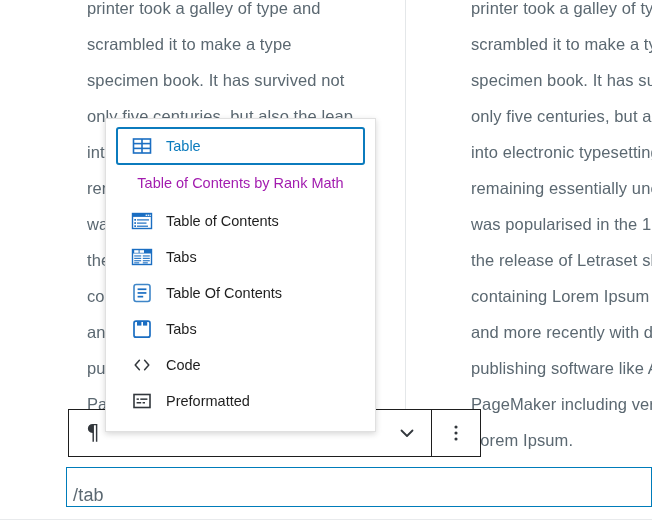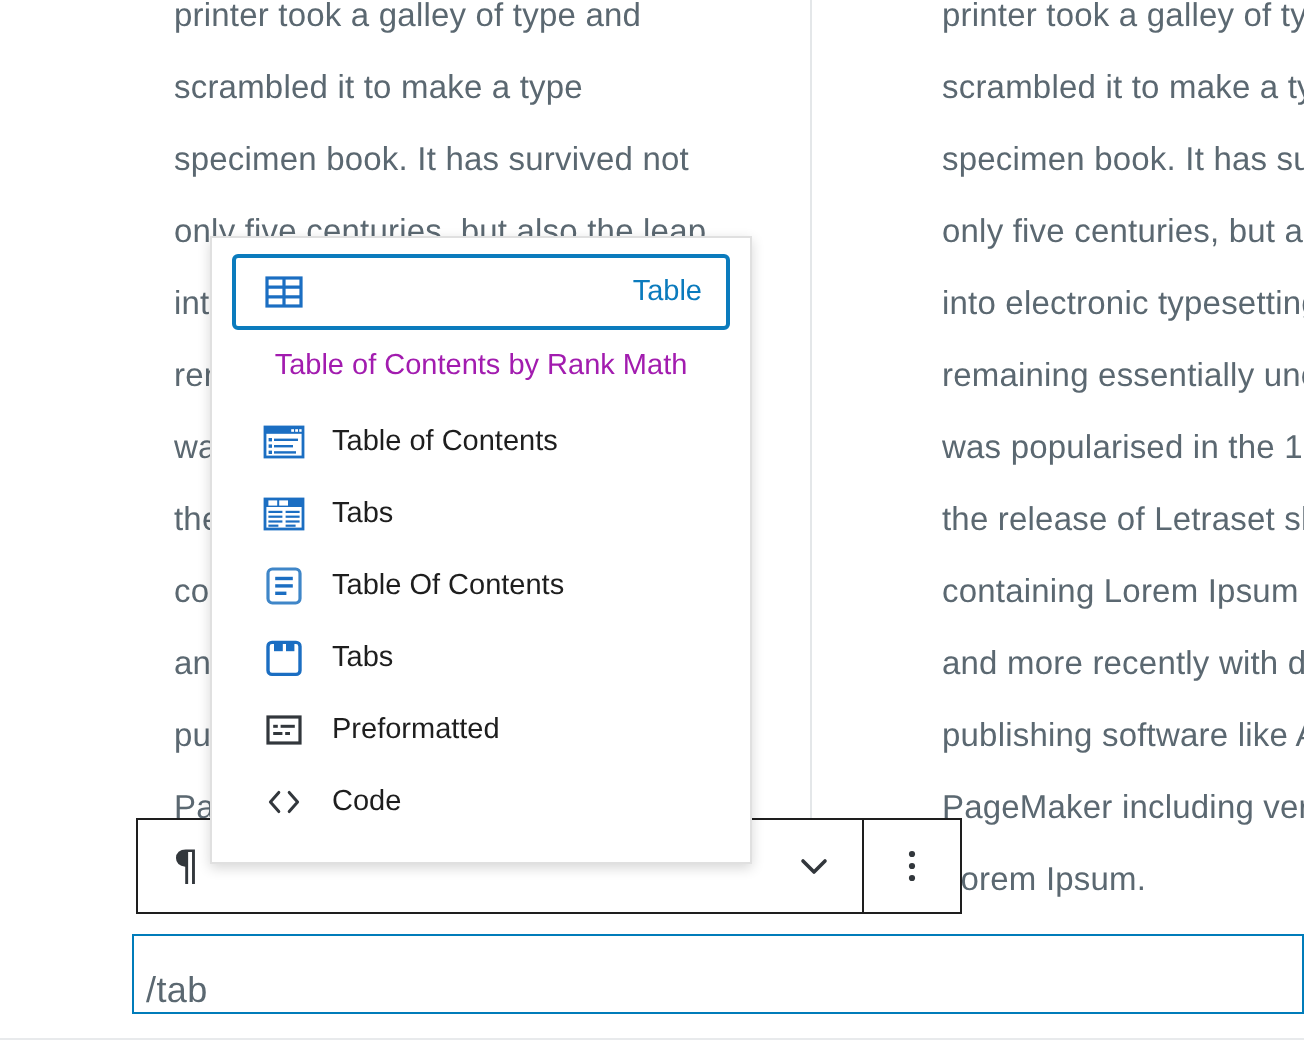--- a/index.html
+++ b/index.html
@@ -137,21 +137,20 @@
   }
   .ac-item .label { white-space: nowrap; }
 
   .ac-item.selected {
     margin: 0 10px;
     padding: 0 12px;
     height: 38px;
     border: 2px solid #0b7bbd;
     border-radius: 3px;
     color: #0b7bbd;
-    justify-content: space-between;
   }
   .ac-item.selected .label { color: #0b7bbd; }
 
   .ac-group-label {
     font-size: 14.5px;
     color: #a21caf;
     text-align: center;
     padding: 10px 14px 12px 14px;
     white-space: nowrap;
   }
@@ -293,32 +292,32 @@
       <svg class="ico" viewBox="0 0 24 24">
         <rect x="4" y="4.2" width="16" height="16" rx="2" ry="2" fill="none" stroke="#1b6ec2" stroke-width="1.7"></rect>
         <rect x="7" y="4.2" width="4.4" height="4.4" fill="#1b6ec2"></rect>
         <rect x="13" y="4.2" width="4.2" height="4.4" fill="#1b6ec2"></rect>
       </svg>
       <span class="label">Tabs</span>
     </div>
 
     <div class="ac-item">
       <svg class="ico" viewBox="0 0 24 24">
+        <path d="M9.4 7.2 L5.2 12 L9.4 16.8" fill="none" stroke="#32373c" stroke-width="1.5" stroke-linecap="round" stroke-linejoin="round"></path>
+        <path d="M14.6 7.2 L18.8 12 L14.6 16.8" fill="none" stroke="#32373c" stroke-width="1.5" stroke-linecap="round" stroke-linejoin="round"></path>
+      </svg>
+      <span class="label">Code</span>
+    </div>
+
+    <div class="ac-item">
+      <svg class="ico" viewBox="0 0 24 24">
         <rect x="4" y="5.5" width="16" height="13" fill="none" stroke="#32373c" stroke-width="1.6"></rect>
         <rect x="6.6" y="9.4" width="2.3" height="1.5" fill="#32373c"></rect>
         <rect x="10.3" y="9.4" width="7.1" height="1.5" fill="#32373c"></rect>
         <rect x="6.6" y="13" width="4.6" height="1.5" fill="#32373c"></rect>
         <rect x="12.6" y="13" width="2.4" height="1.5" fill="#32373c"></rect>
       </svg>
       <span class="label">Preformatted</span>
     </div>
 
-    <div class="ac-item">
-      <svg class="ico" viewBox="0 0 24 24">
-        <path d="M9.4 7.2 L5.2 12 L9.4 16.8" fill="none" stroke="#32373c" stroke-width="1.5" stroke-linecap="round" stroke-linejoin="round"></path>
-        <path d="M14.6 7.2 L18.8 12 L14.6 16.8" fill="none" stroke="#32373c" stroke-width="1.5" stroke-linecap="round" stroke-linejoin="round"></path>
-      </svg>
-      <span class="label">Code</span>
-    </div>
-
 
   </div>
 </div>
 
 </body></html>

